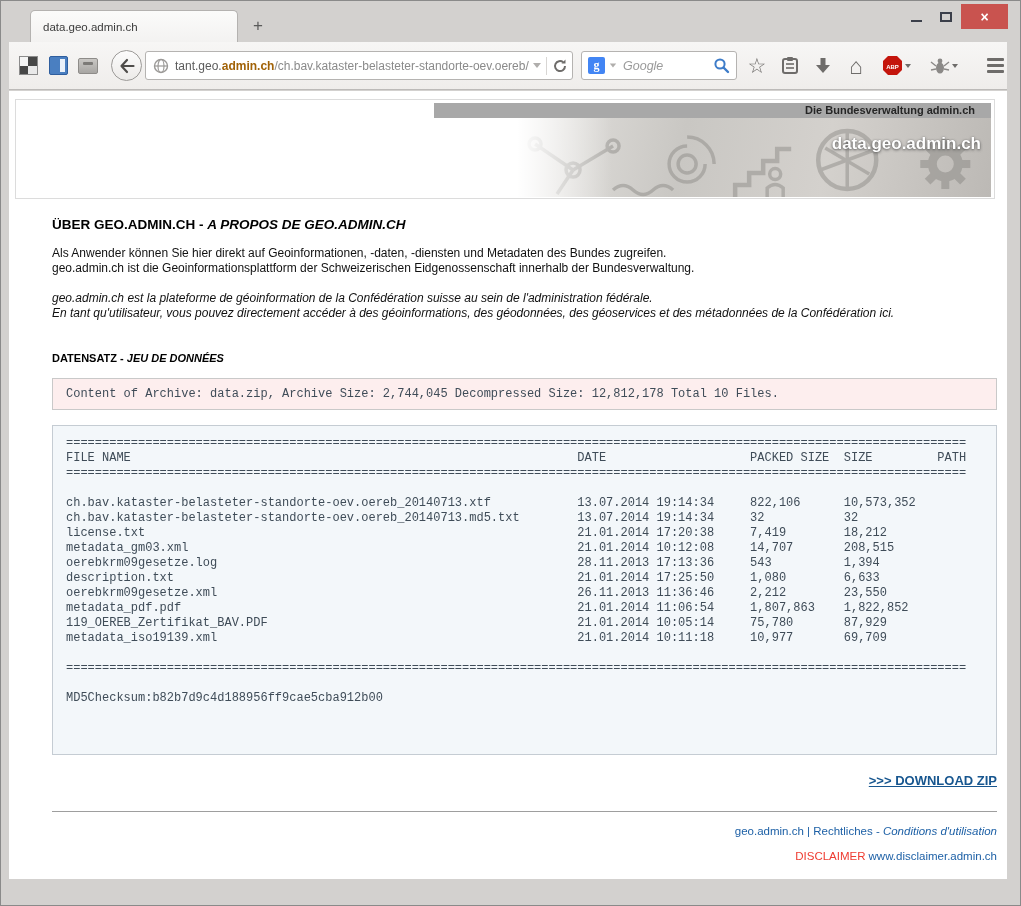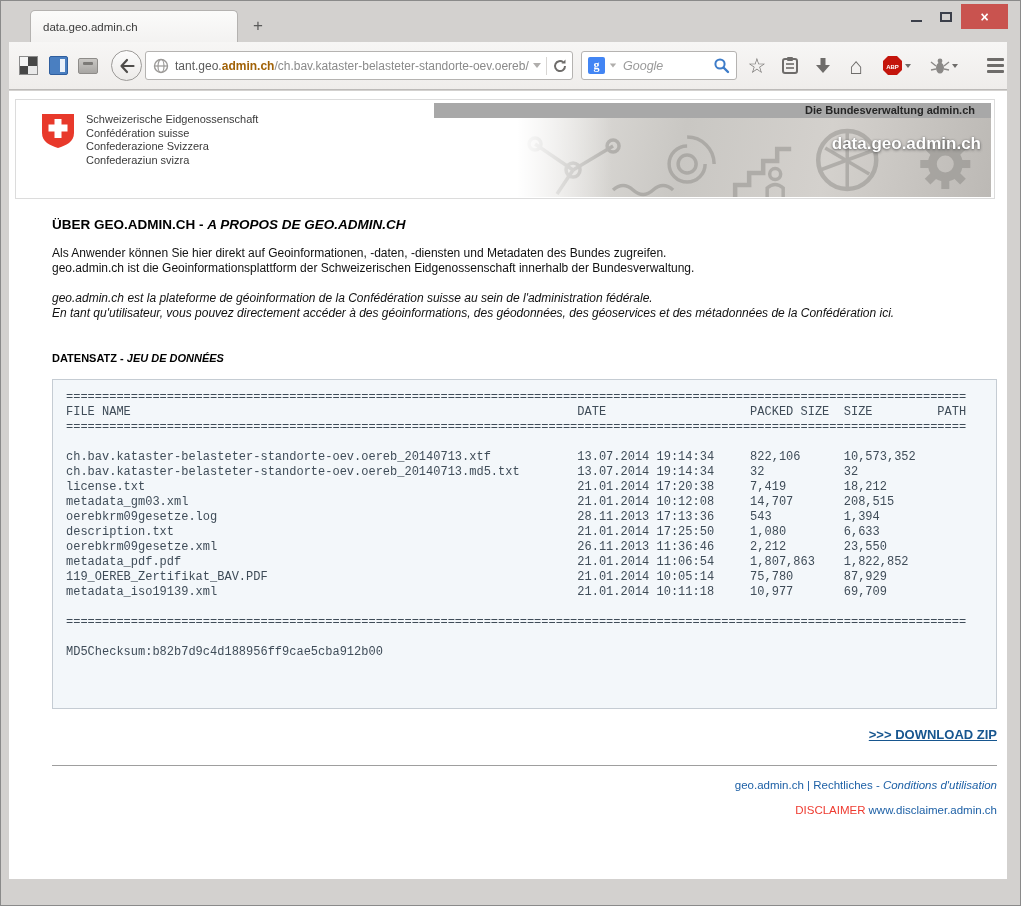--- a/index.html
+++ b/index.html
@@ -205,33 +205,20 @@
           <i></i>
           <i></i>
           <i></i>
         </span>
     </div>
   </div>
 
   <div class="viewport">
 
     <div class="header-box">
-      <div class="coat">
-        <svg width="36" height="36" viewBox="0 0 36 36">
-          <path d="M2 1 h32 v19 c0 9 -8 12.5 -16 15 c-8 -2.5 -16 -6 -16 -15 Z" fill="var(--shield-red)"></path>
-          <rect x="14.5" y="6" width="7" height="19" fill="#fff"></rect>
-          <rect x="8.5" y="11.5" width="19" height="7" fill="#fff"></rect>
-        </svg>
-        <div class="coat-text">
-          <div>Schweizerische Eidgenossenschaft</div>
-          <div>Confédération suisse</div>
-          <div>Confederazione Svizzera</div>
-          <div>Confederaziun svizra</div>
-        </div>
-      </div>
       <div class="admin-bar">Die Bundesverwaltung admin.ch</div>
       <div class="banner">
         <svg width="100%" height="79" viewBox="0 0 474 79" preserveAspectRatio="xMidYMid slice">
           <g stroke="#8f8d89" fill="none" stroke-width="3.5" opacity="0.5">
             <line x1="18" y1="26" x2="56" y2="52"></line>
               <line x1="56" y1="52" x2="96" y2="28"></line>
               <line x1="56" y1="52" x2="40" y2="76"></line>
             <circle cx="18" cy="26" r="6"></circle>
               <circle cx="56" cy="52" r="7"></circle>
               <circle cx="96" cy="28" r="6"></circle>
@@ -274,20 +261,21 @@
         <div>geo.admin.ch ist die Geoinformationsplattform der Schweizerischen Eidgenossenschaft innerhalb der Bundesverwaltung.</div>
       </div>
 
       <div class="para fr">
         <div>geo.admin.ch est la plateforme de géoinformation de la Confédération suisse au sein de l'administration fédérale.</div>
         <div>En tant qu'utilisateur, vous pouvez directement accéder à des géoinformations, des géodonnées, des géoservices et des métadonnées de la Confédération ici.</div>
       </div>
 
       <div class="h2"><span>DATENSATZ</span><span class="keep-ws"> - </span><em>JEU DE DONNÉES</em></div>
 
+      <div class="pinkbox">Content of Archive: data.zip, Archive Size: 2,744,045 Decompressed Size: 12,812,178 Total 10 Files.</div>
 
       <div class="tablebox">
         <pre>=============================================================================================================================
 FILE NAME                                                              DATE                    PACKED SIZE  SIZE         PATH
 =============================================================================================================================
 
 ch.bav.kataster-belasteter-standorte-oev.oereb_20140713.xtf            13.07.2014 19:14:34     822,106      10,573,352   
 ch.bav.kataster-belasteter-standorte-oev.oereb_20140713.md5.txt        13.07.2014 19:14:34     32           32           
 license.txt                                                            21.01.2014 17:20:38     7,419        18,212       
 metadata_gm03.xml                                                      21.01.2014 10:12:08     14,707       208,515      

